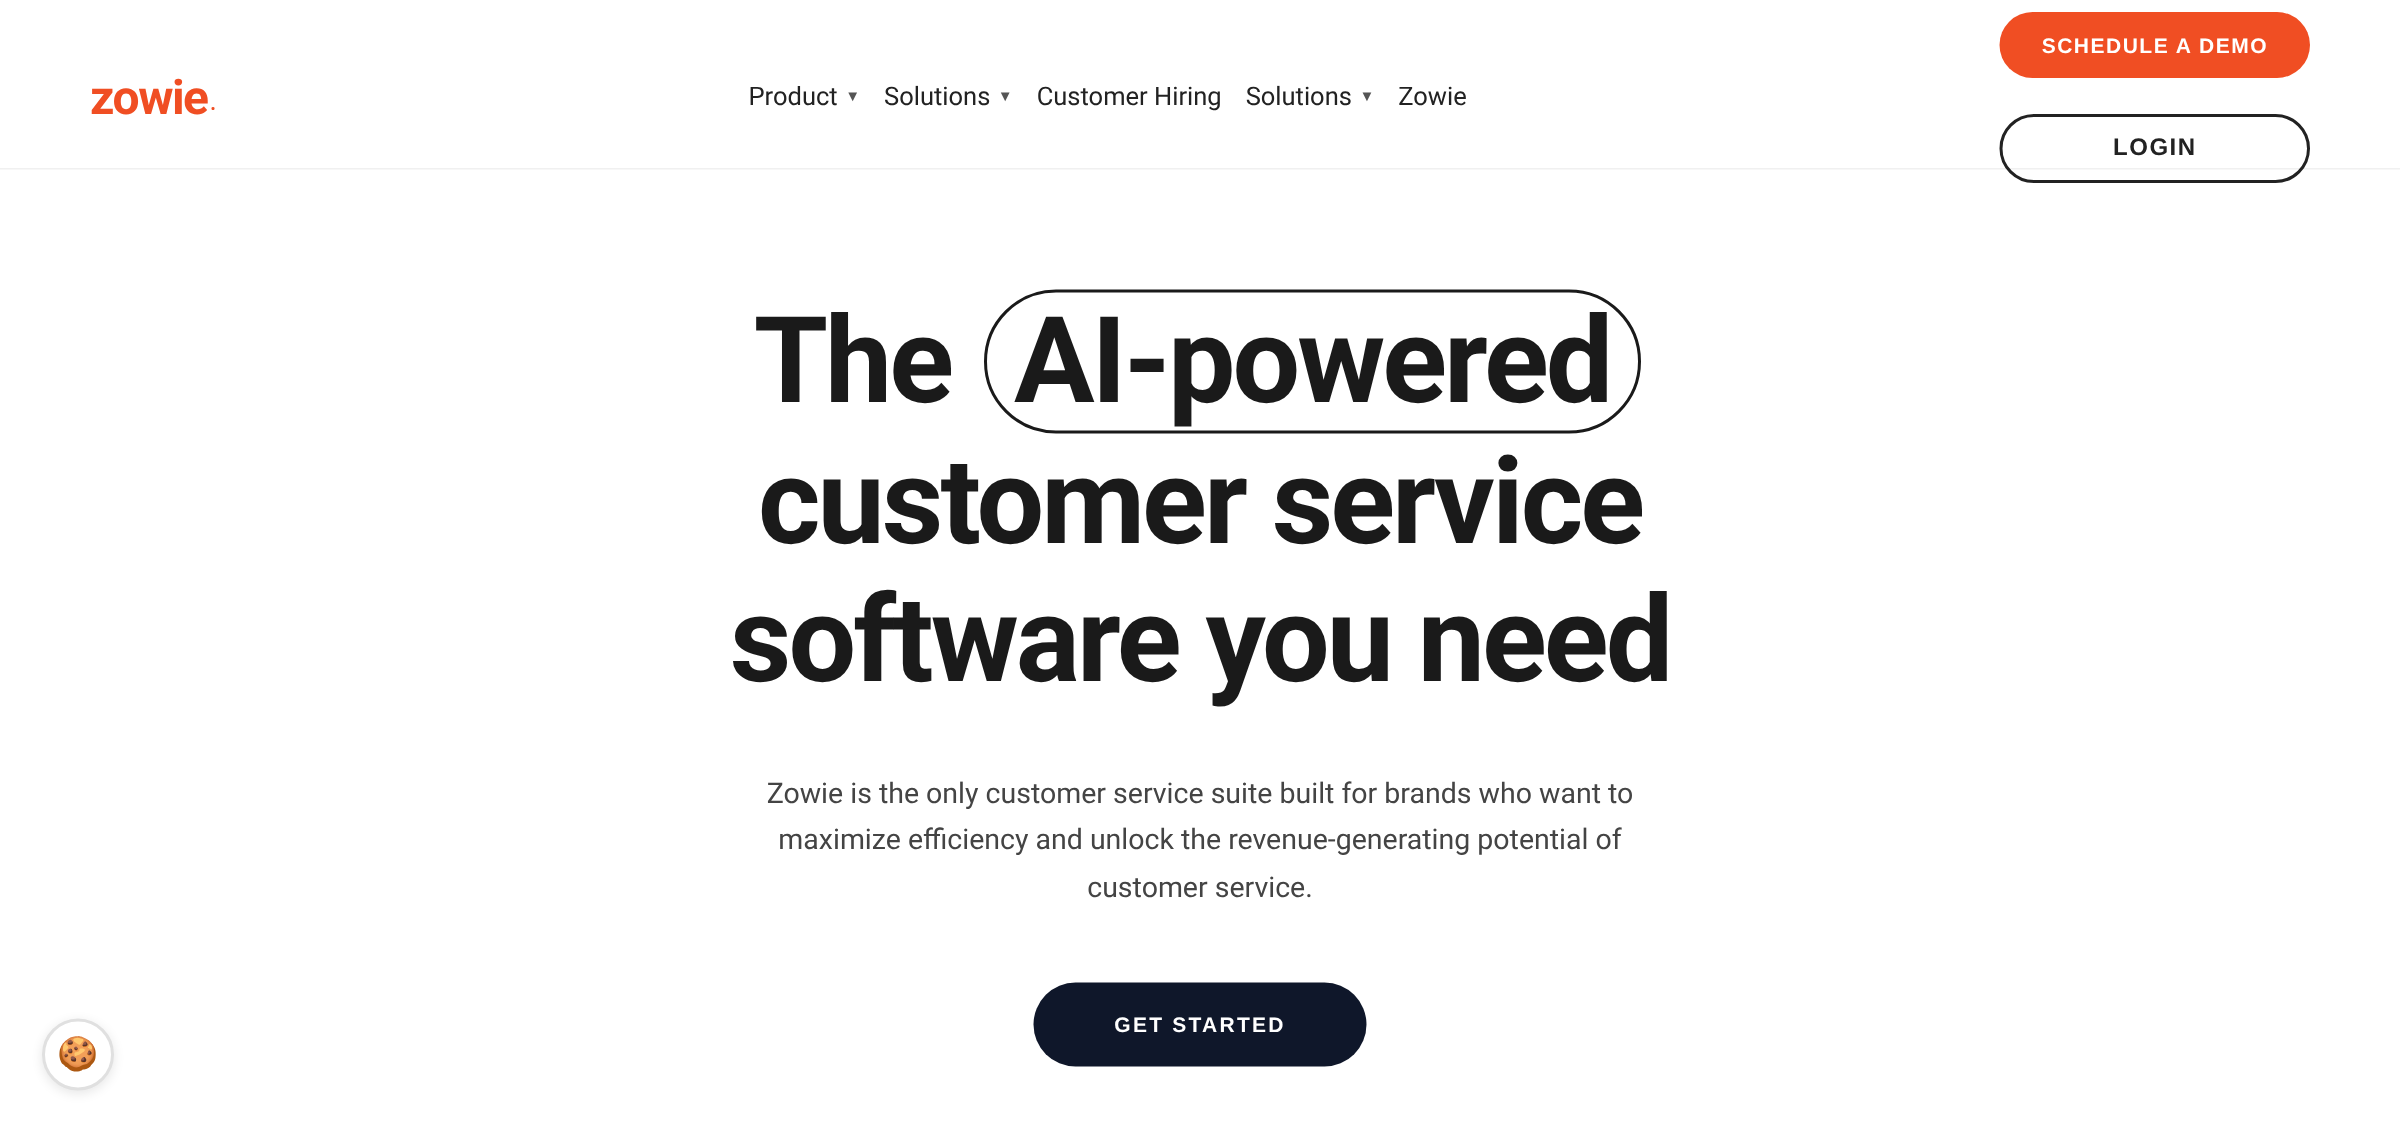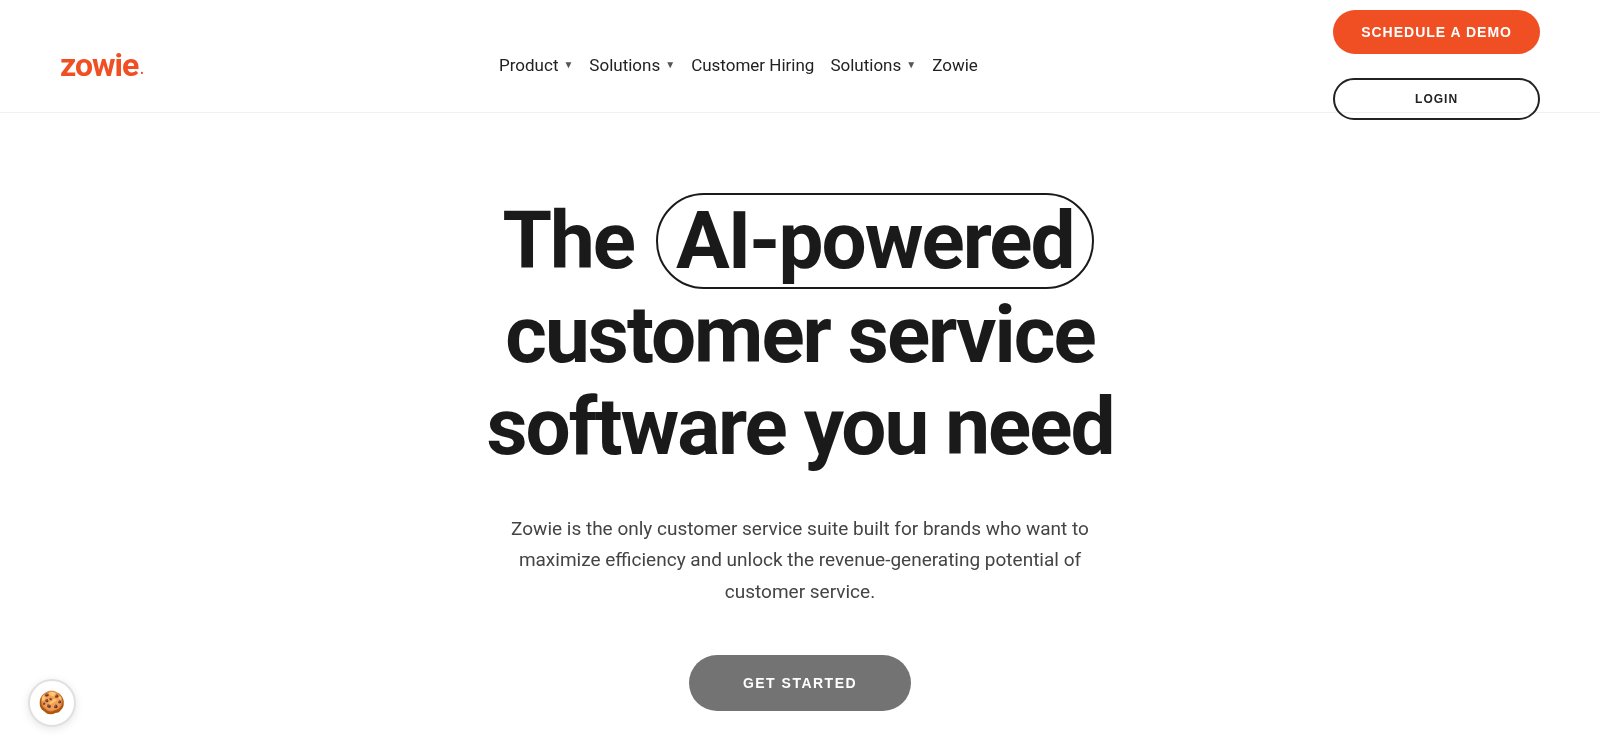--- a/index.html
+++ b/index.html
@@ -82,21 +82,21 @@
       cursor: pointer;
       text-transform: uppercase;
     }
 
     .btn-login {
       background: transparent;
       color: #222222;
       border: 2px solid #222222;
       border-radius: 50px;
       padding: 12px 28px;
-      font-size: 12px;
+      font-size: 16px;
       font-weight: 700;
       letter-spacing: 1px;
       cursor: pointer;
       text-transform: uppercase;
     }
 
     
     .hero {
       display: flex;
       flex-direction: column;
@@ -127,21 +127,21 @@
       margin-top: 40px;
       font-size: 19px;
       color: #444444;
       max-width: 640px;
       line-height: 1.65;
       font-weight: 400;
     }
 
     .btn-get-started {
       margin-top: 48px;
-      background: #737373;
+      background: #0f172a;
       color: #ffffff;
       border: none;
       border-radius: 50px;
       padding: 20px 54px;
       font-size: 14px;
       font-weight: 700;
       letter-spacing: 1.5px;
       cursor: pointer;
       text-transform: uppercase;
     }

